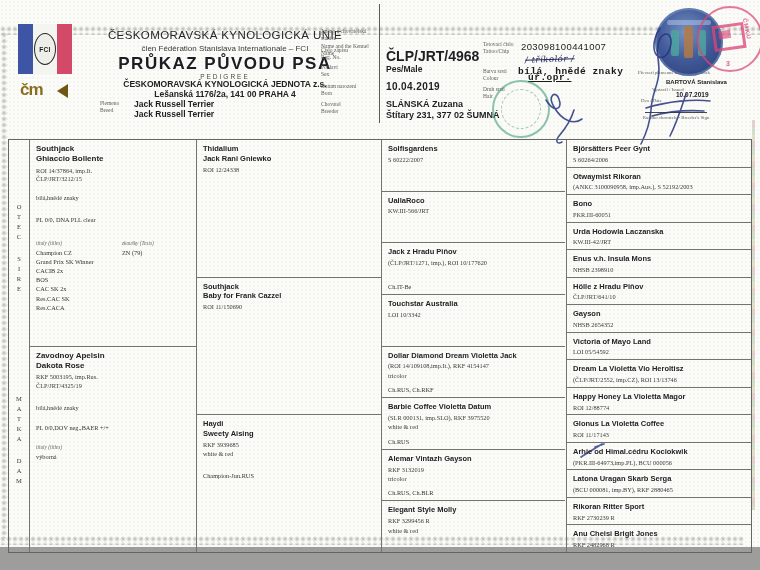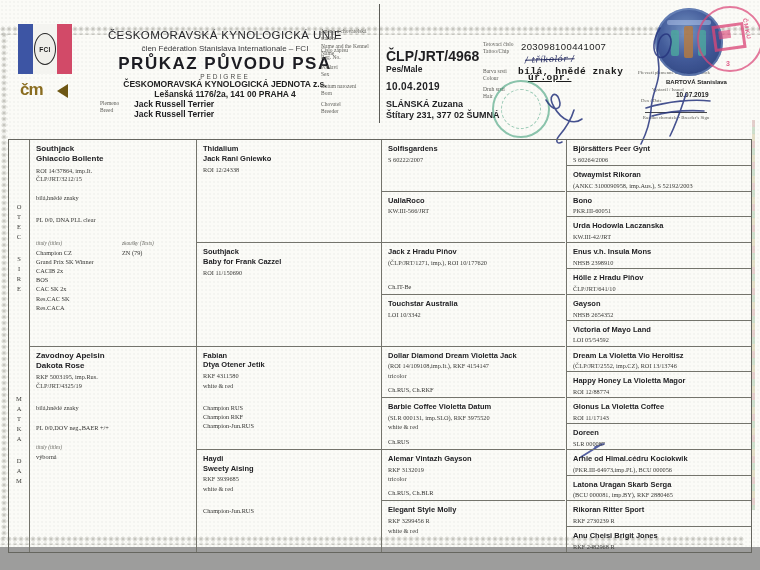--- a/index.html
+++ b/index.html
@@ -238,29 +238,20 @@
         <div class="nm">Thidalium
 Jack Rani Gniewko</div>
         <div class="rg">ROI 12/24338</div>
       </div>
       <div class="cell">
         <div class="nm">Southjack
 Baby for Frank Cazzel</div>
         <div class="rg">ROI 11/150690</div>
       </div>
       <div class="cell">
-        <div class="nm">Fabian
-Dtya Otener Jetik</div>
-        <div class="rg">RKF 4311580</div>
-        <div class="clr">white &amp; red</div>
-        <div class="ttl" style="margin-top:14px;">Champion RUS
-Champion RKF
-Champion-Jun.RUS</div>
-      </div>
-      <div class="cell">
         <div class="nm">Haydi
 Sweety Aising</div>
         <div class="rg">RKF 3939685</div>
         <div class="clr">white &amp; red</div>
         <div class="ttl" style="margin-top:14px;">Champion-Jun.RUS</div>
       </div>
     </div>
 
     <div class="col" style="left:373px;width:183px;">
       <div class="cell">
@@ -344,24 +335,20 @@
       </div>
       <div class="cell">
         <div class="nm">Happy Honey La Violetta Magor</div>
         <div class="rg">ROI 12/88774</div>
       </div>
       <div class="cell">
         <div class="nm">Glonus La Violetta Coffee</div>
         <div class="rg">ROI 11/17143</div>
       </div>
       <div class="cell">
-        <div class="nm">Doreen</div>
-        <div class="rg">SLR 000087</div>
-      </div>
-      <div class="cell">
         <div class="nm">Arhie od Himal.cédru Kociokwik</div>
         <div class="rg">(PKR.III-64973,imp.PL), BCU 000056</div>
       </div>
       <div class="cell">
         <div class="nm">Latona Uragan Skarb Serga</div>
         <div class="rg">(BCU 000081, imp.BY), RKF 2880465</div>
       </div>
       <div class="cell">
         <div class="nm">Rikoran Ritter Sport</div>
         <div class="rg">RKF 2730239 R</div>

